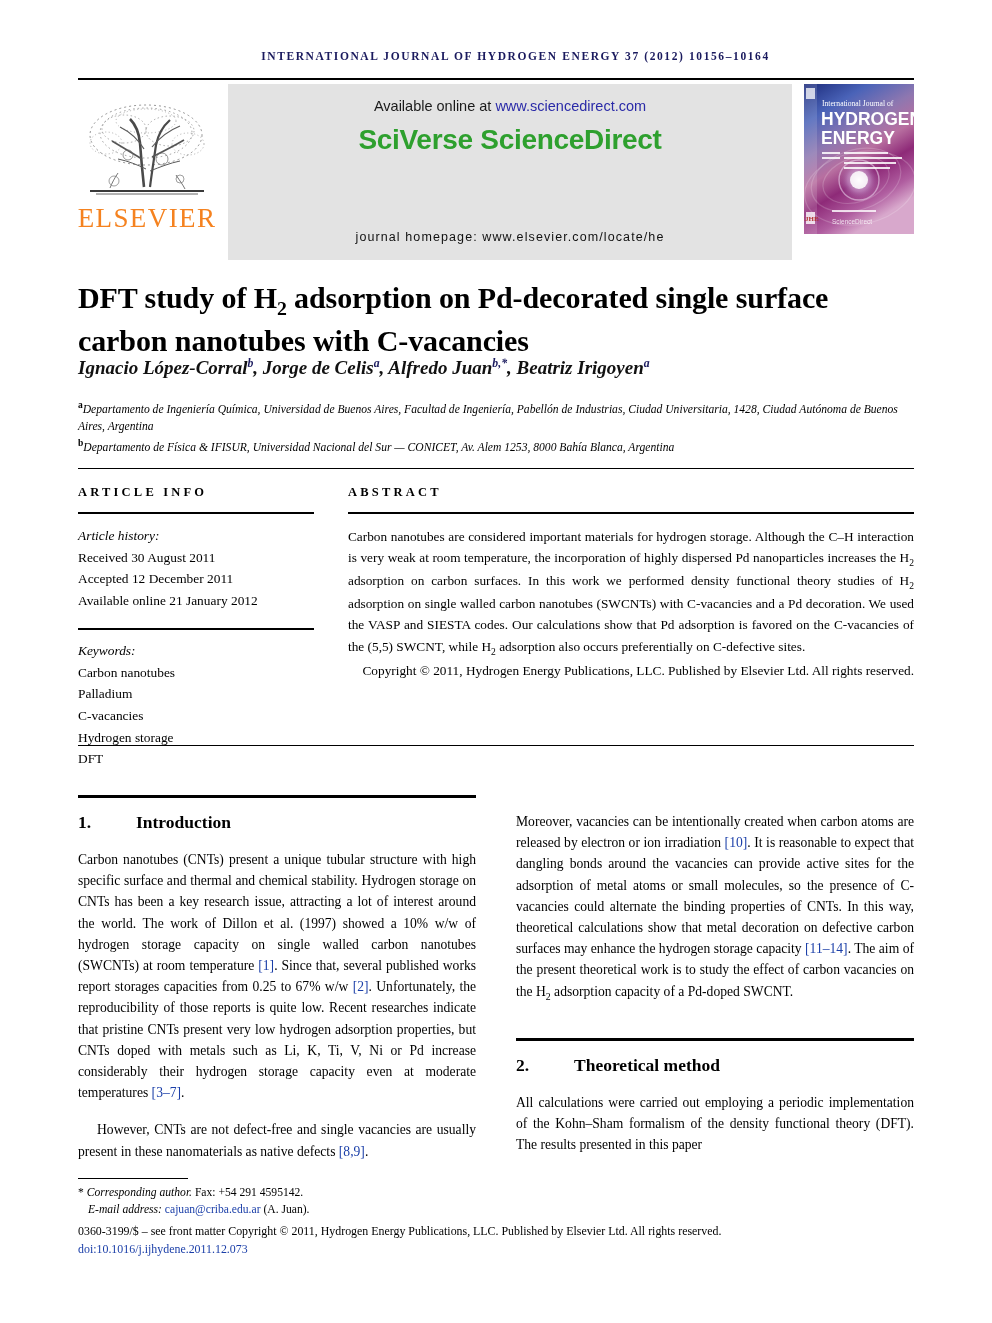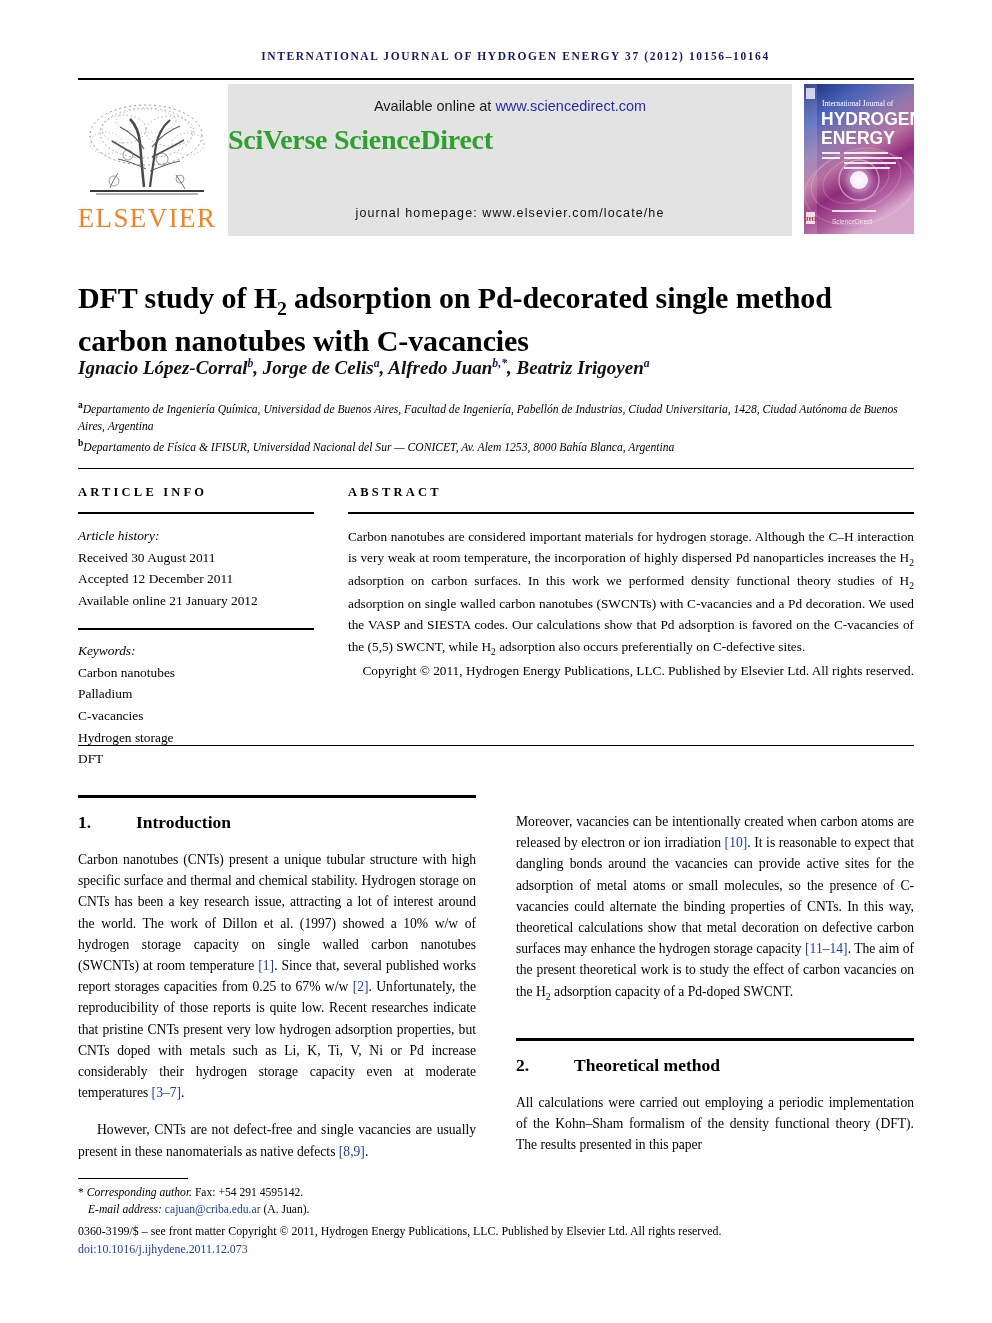--- a/index.html
+++ b/index.html
@@ -53,36 +53,36 @@
     color: #F5821F;
     margin-top: 1px;
     line-height: 1;
   }
   .sd-banner {
     flex: 1 1 auto;
     background: #e3e3e3;
     position: relative;
     margin-left: 12px;
     margin-right: 12px;
-    height: 152px;
+    height: 176px;
   }
   .avail-line {
     position: absolute; top: 14px; left: 0; right: 0;
     text-align: center;
     font-family: "Liberation Sans", sans-serif;
     font-size: 14.5px;
     color: #1a1a1a;
   }
   .avail-line a, .avail-line .lnk {
     color: #2a2aa8; text-decoration: none;
   }
   .sd-logo {
     position: absolute; top: 40px; left: 0; right: 0;
-    text-align: left;
-    font-family: Liberation Serif, serif;
+    text-align: center;
+    font-family: Liberation Sans, sans-serif;
     font-size: 28px;
     font-weight: bold;
     color: #2ea02e;
     letter-spacing: -0.3px;
   }
   .homepage {
     position: absolute; bottom: 16px; left: 0; right: 0;
     text-align: center;
     font-family: "Liberation Sans", sans-serif;
     font-size: 12.5px;
@@ -285,21 +285,21 @@
         </g>
         <g fill="#ffffff" fill-opacity="0.8">
           <rect x="28" y="126" width="44" height="2"></rect>
           <text x="28" y="140" font-family="Liberation Sans, sans-serif" font-size="6.5" fill="#ffffff">ScienceDirect</text>
         </g>
       </svg>
     </div>
   </div>
 
   <h1 class="title">
-    <span>DFT study of H</span><sub>2</sub><span> adsorption on Pd-decorated single method</span>
+    <span>DFT study of H</span><sub>2</sub><span> adsorption on Pd-decorated single surface</span>
     <span>carbon nanotubes with C-vacancies</span>
   </h1>
 
   <div class="authors">
     <span><span>Ignacio López-Corral</span><sup>b</sup></span>,
     <span><span>Jorge de Celis</span><sup>a</sup></span>,
     <span><span>Alfredo Juan</span><sup>b,*</sup></span>,
     <span><span>Beatriz Irigoyen</span><sup>a</sup></span>
   </div>
 

